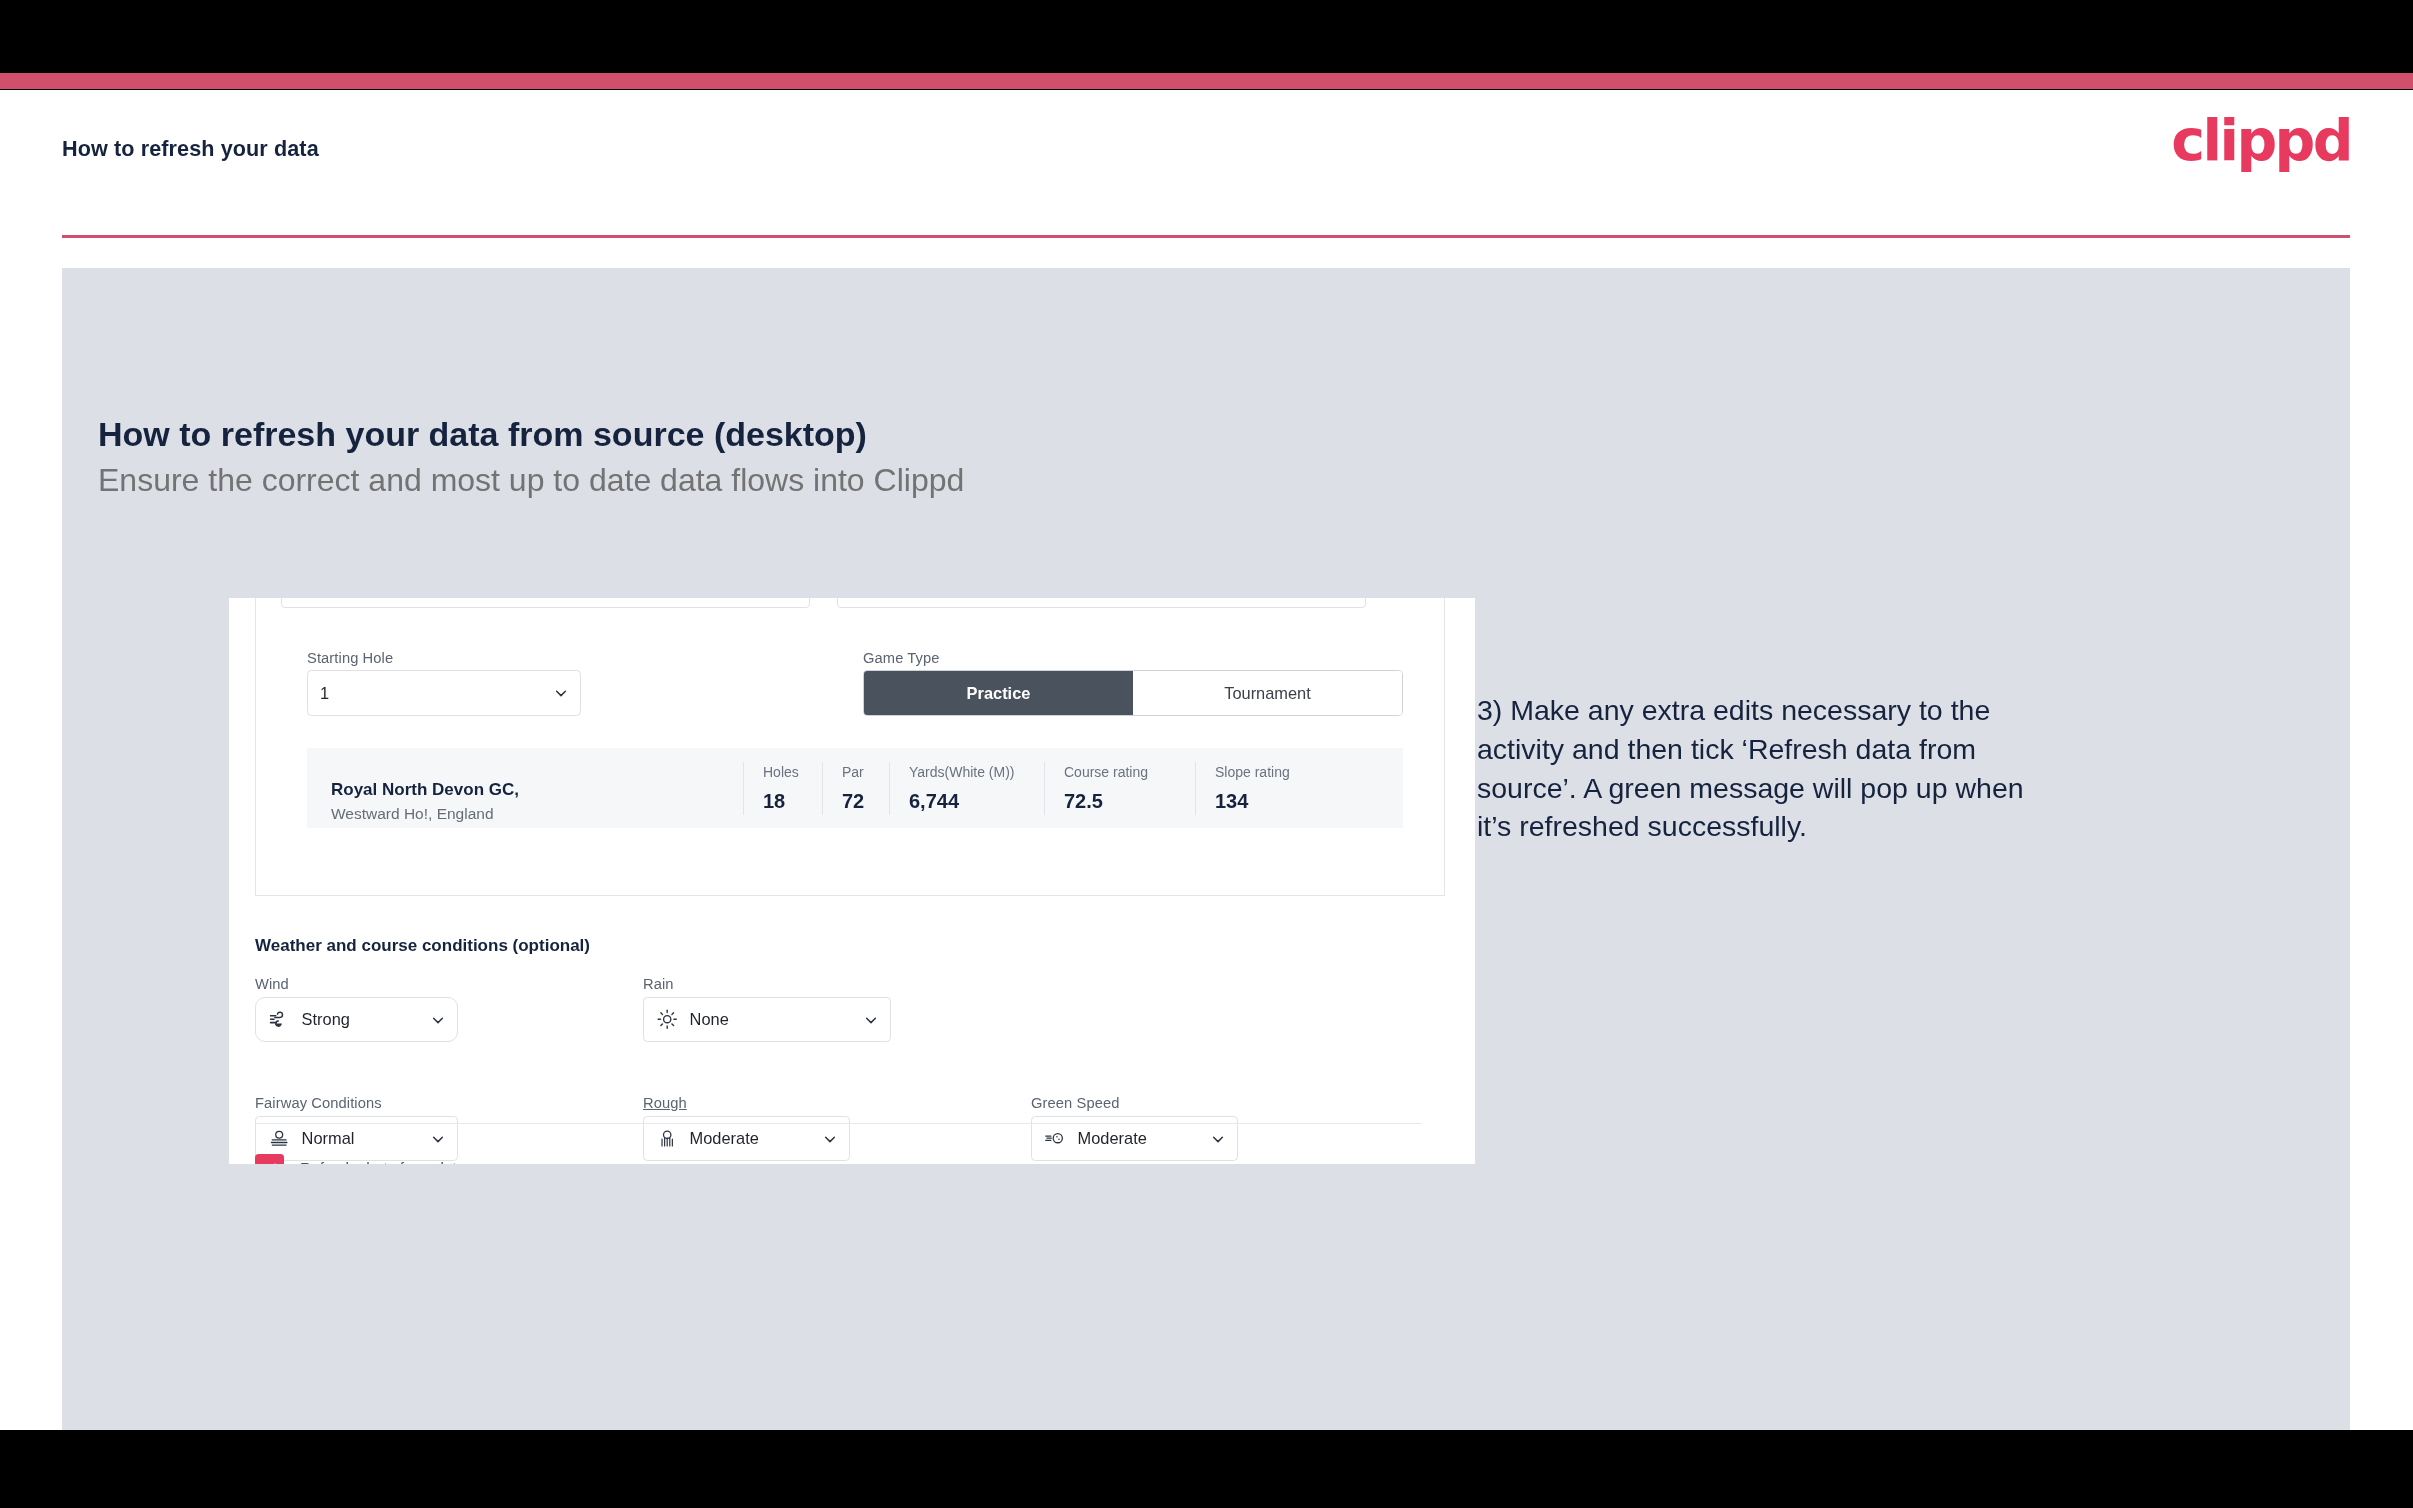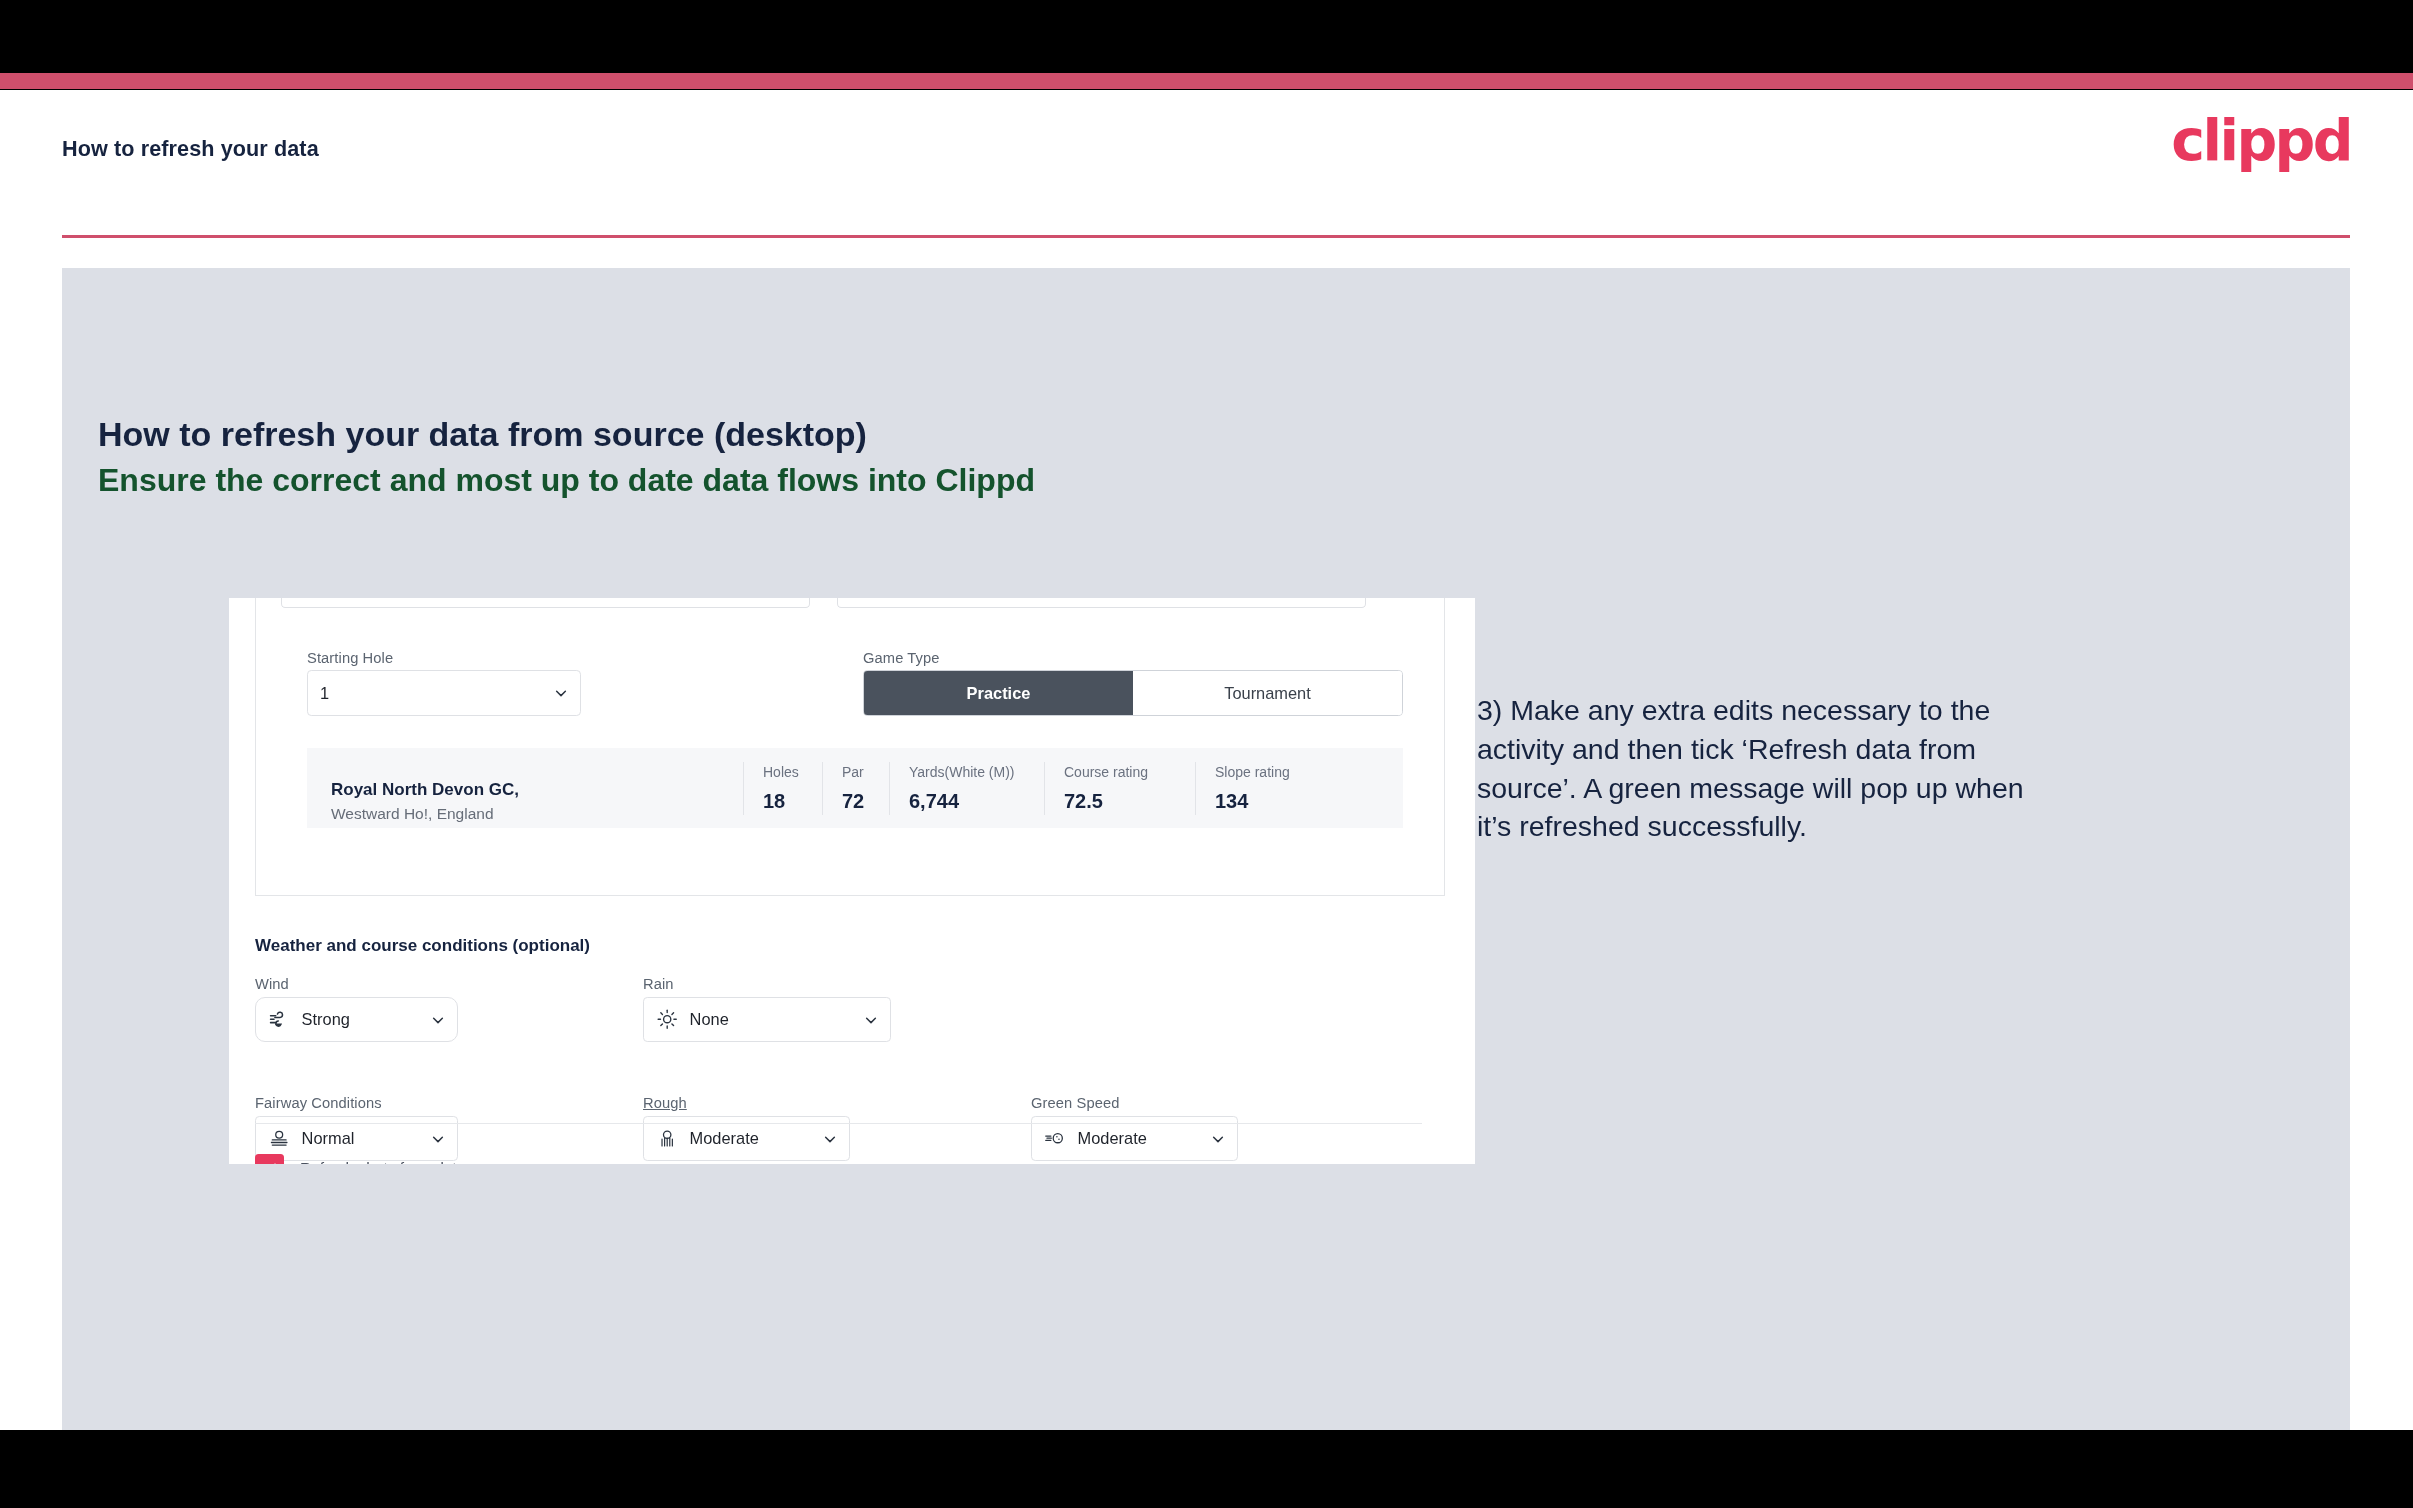--- a/index.html
+++ b/index.html
@@ -82,22 +82,22 @@
     left: 36px; top: 147px;
     font-size: 34px;
     font-weight: bold;
     color: #16233f;
     white-space: nowrap;
   }
   .panel-subtitle {
     position: absolute;
     left: 36px; top: 194px;
     font-size: 32px;
-    font-weight: bold;
-    color: #14532d;
+    font-weight: normal;
+    color: #737373;
     white-space: nowrap;
   }
 
   
   .instruction {
     position: absolute;
     left: 1415px; top: 423px;
     width: 552px;
     font-size: 28.5px;
     line-height: 1.36;

